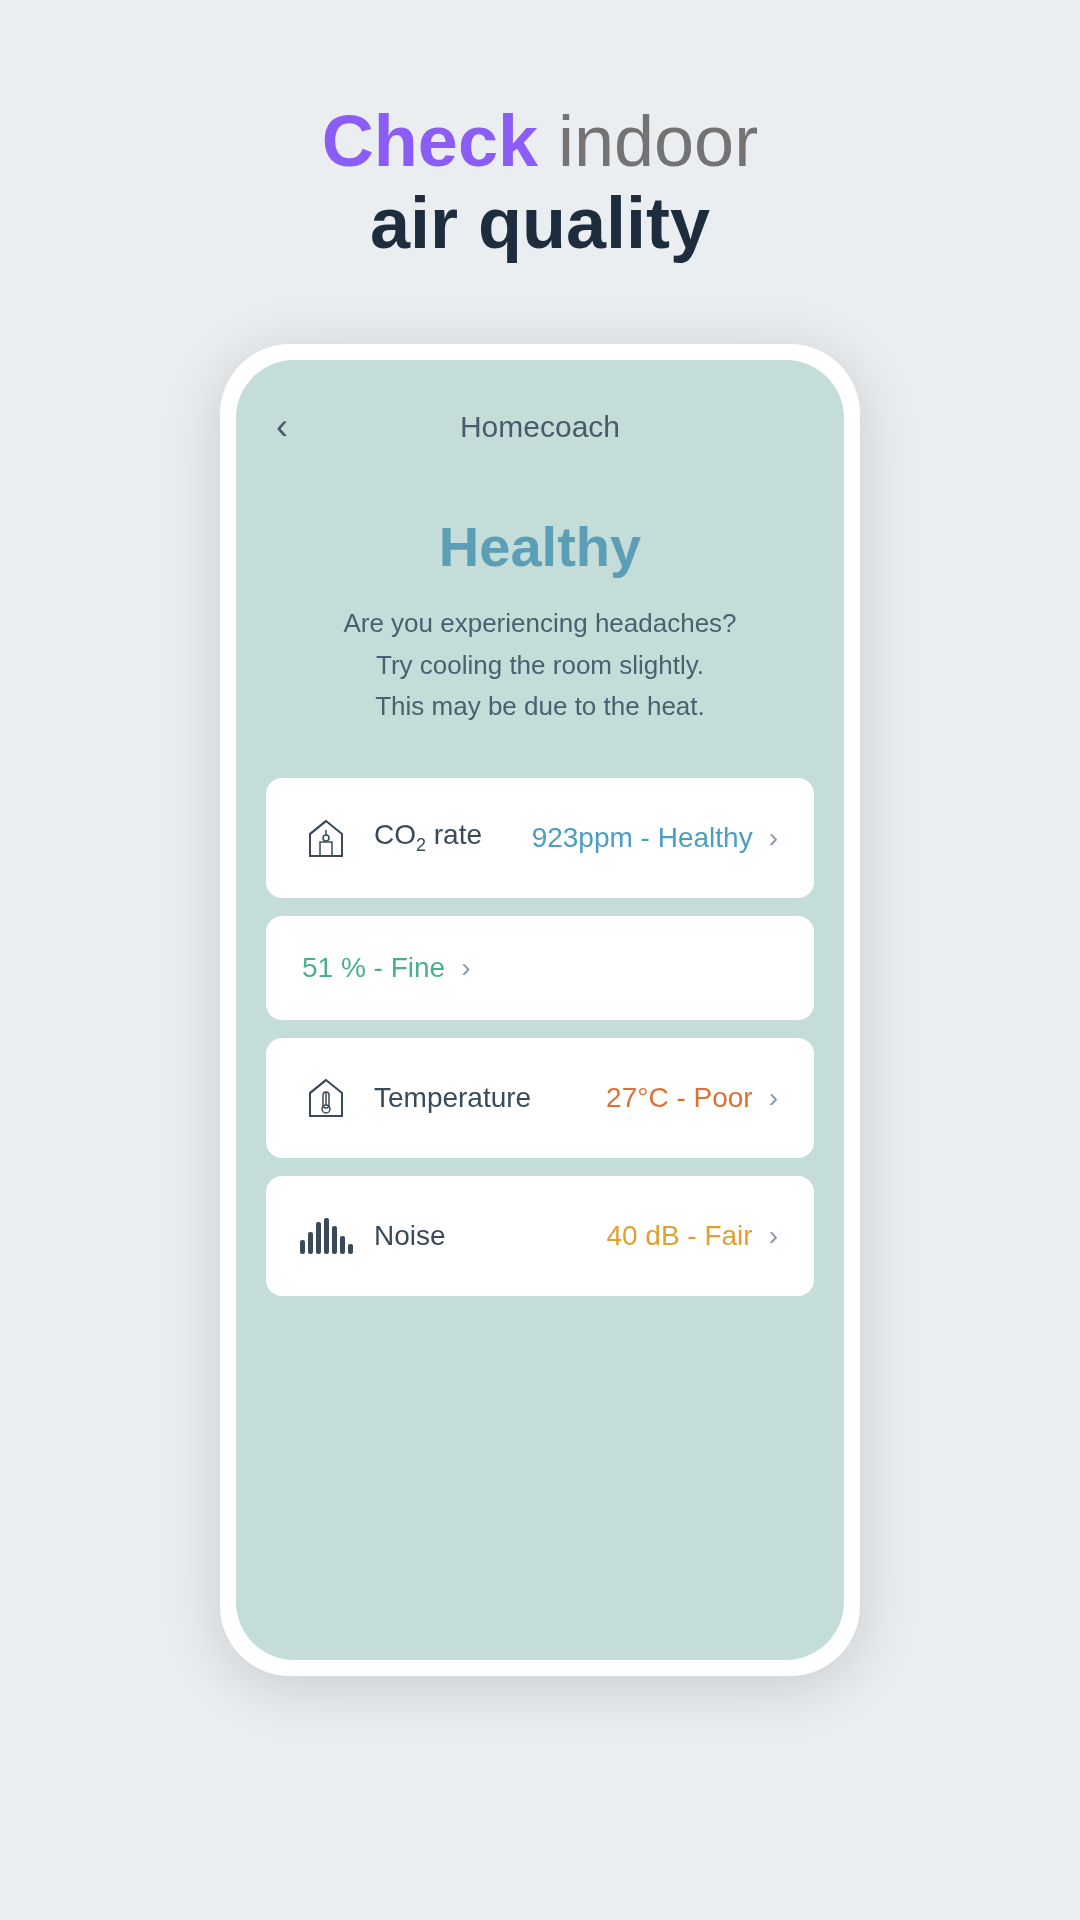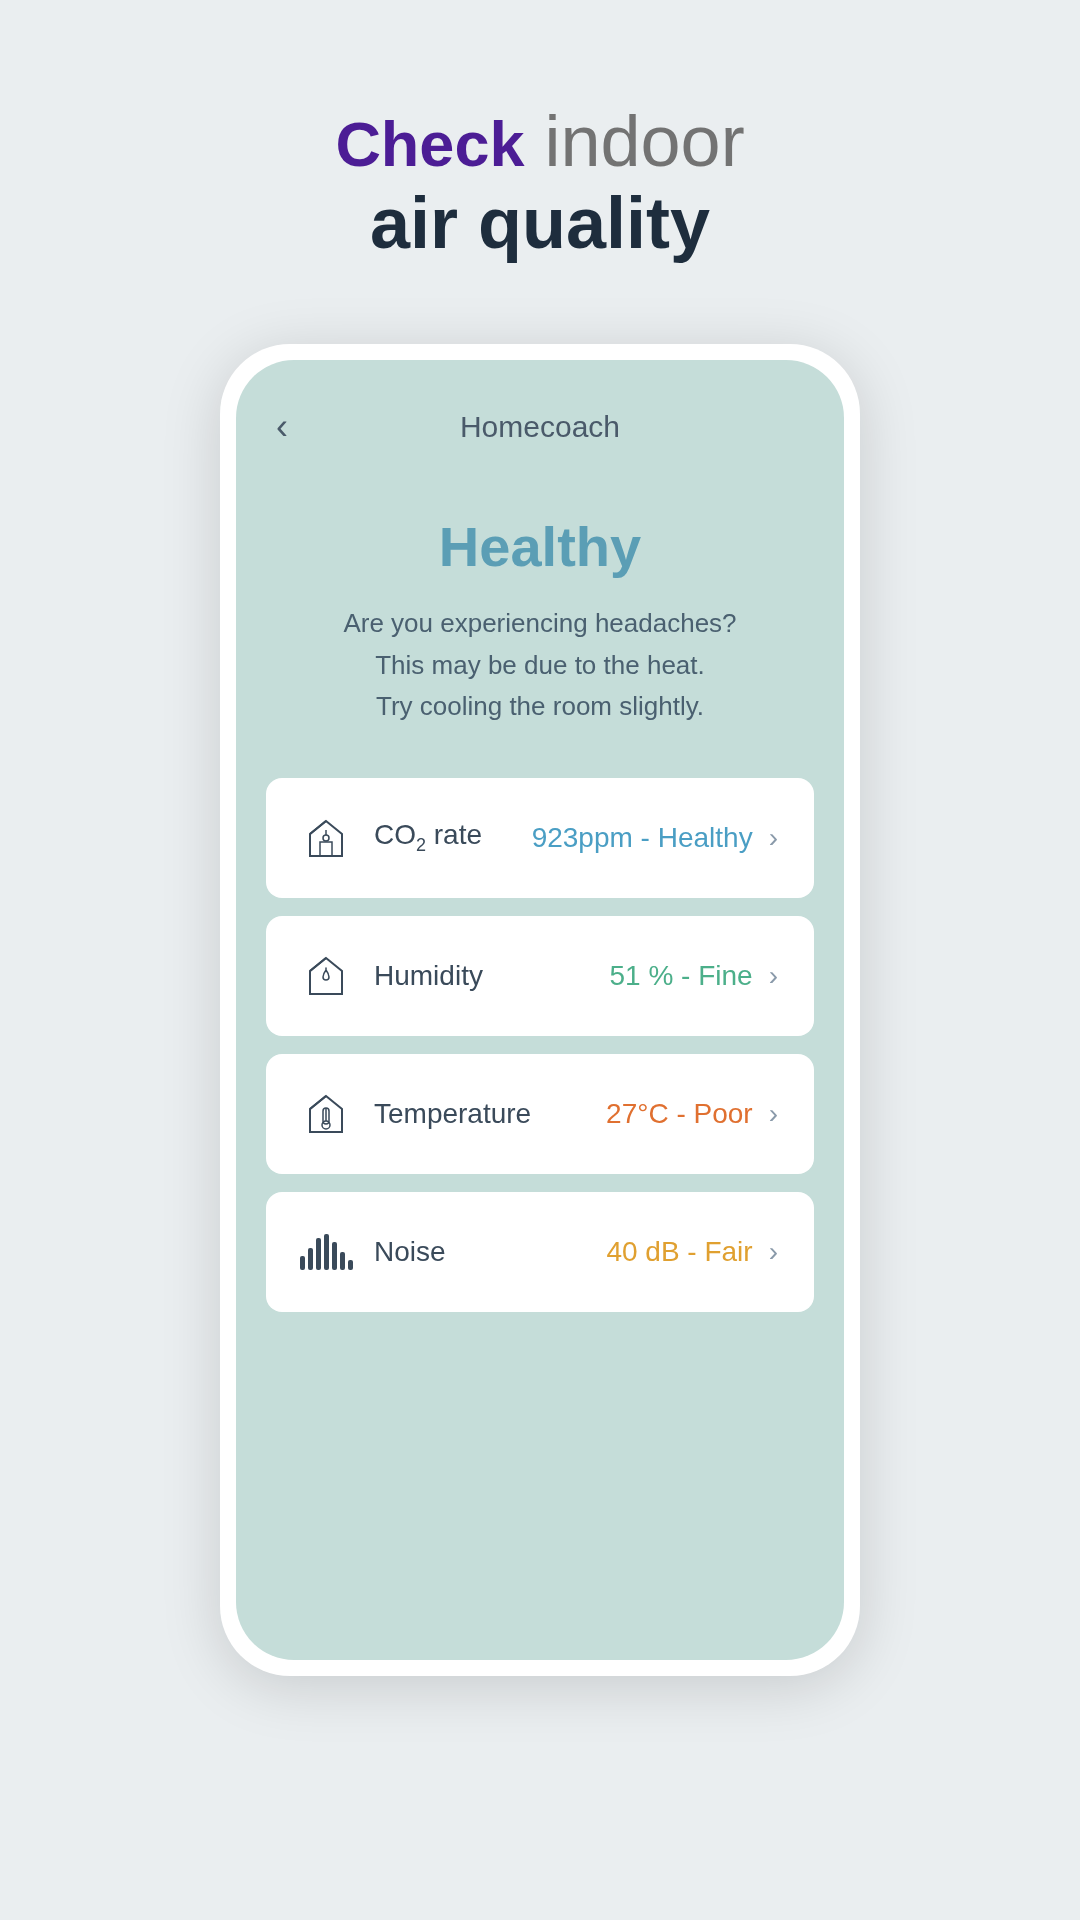--- a/index.html
+++ b/index.html
@@ -15,23 +15,23 @@
       align-items: center;
       padding-top: 100px;
     }
 
     .page-title {
       text-align: center;
       margin-bottom: 80px;
     }
 
     .page-title .bold {
-      font-size: 63px;
+      font-size: 72px;
       font-weight: 800;
-      color: #4c1d95;
+      color: #8b5cf6;
     }
 
     .page-title .light {
       font-size: 72px;
       font-weight: 400;
       color: #737373;
     }
 
     .page-title-line2 {
       font-size: 72px;
@@ -198,22 +198,22 @@
 
     <div class="app-header">
       <span class="back-button">‹</span>
       <span class="app-title">Homecoach</span>
     </div>
 
     <div class="status-section">
       <div class="status-label">Healthy</div>
       <div class="status-description">
         <div>Are you experiencing headaches?</div>
+        <div>Try cooling the room slightly.</div>
         <div>This may be due to the heat.</div>
-        <div>Try cooling the room slightly.</div>
       </div>
     </div>
 
     <div class="metrics-section">
 
       <div class="metric-card">
         <div class="metric-left">
           <div class="metric-icon">
             <svg viewBox="0 0 44 44">
               <path d="M22 5 L38 18 L38 40 L6 40 L6 18 Z" stroke="#3a4a5a" stroke-width="2" fill="none"></path>
@@ -225,30 +225,20 @@
           </div>
           <span class="metric-name">CO<sub>2</sub> rate</span>
         </div>
         <div class="metric-right">
           <span class="metric-value healthy">923ppm - Healthy</span>
           <span class="chevron">›</span>
         </div>
       </div>
 
       <div class="metric-card">
-        <div class="metric-left">
-          <div class="metric-icon">
-            <svg viewBox="0 0 44 44">
-              <path d="M22 4 L38 17 L38 40 L6 40 L6 17 Z" stroke="#3a4a5a" stroke-width="2" fill="none"></path>
-              <path d="M22 4 L6 17" stroke="#3a4a5a" stroke-width="2"></path>
-              <path d="M22 16 Q22 12 22 16 Q25 20 25 23 A3 3 0 0 1 19 23 Q19 20 22 16Z" stroke="#3a4a5a" stroke-width="1.5" fill="none"></path>
-            </svg>
-          </div>
-          <span class="metric-name">Humidity</span>
-        </div>
         <div class="metric-right">
           <span class="metric-value fine">51 % - Fine</span>
           <span class="chevron">›</span>
         </div>
       </div>
 
       <div class="metric-card">
         <div class="metric-left">
           <div class="metric-icon">
             <svg viewBox="0 0 44 44">

